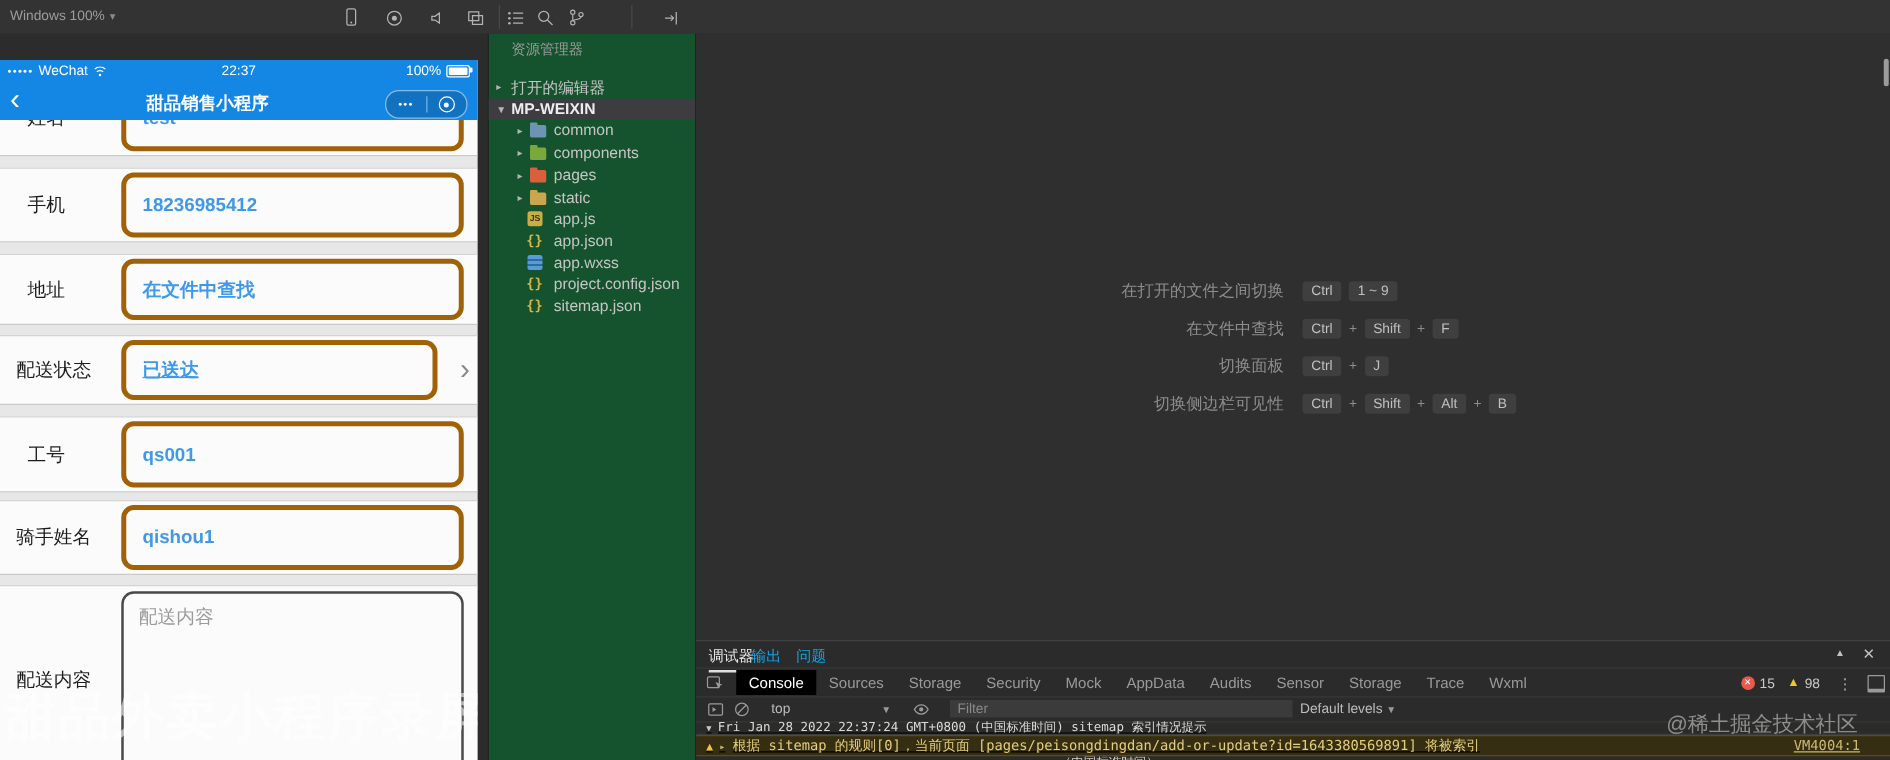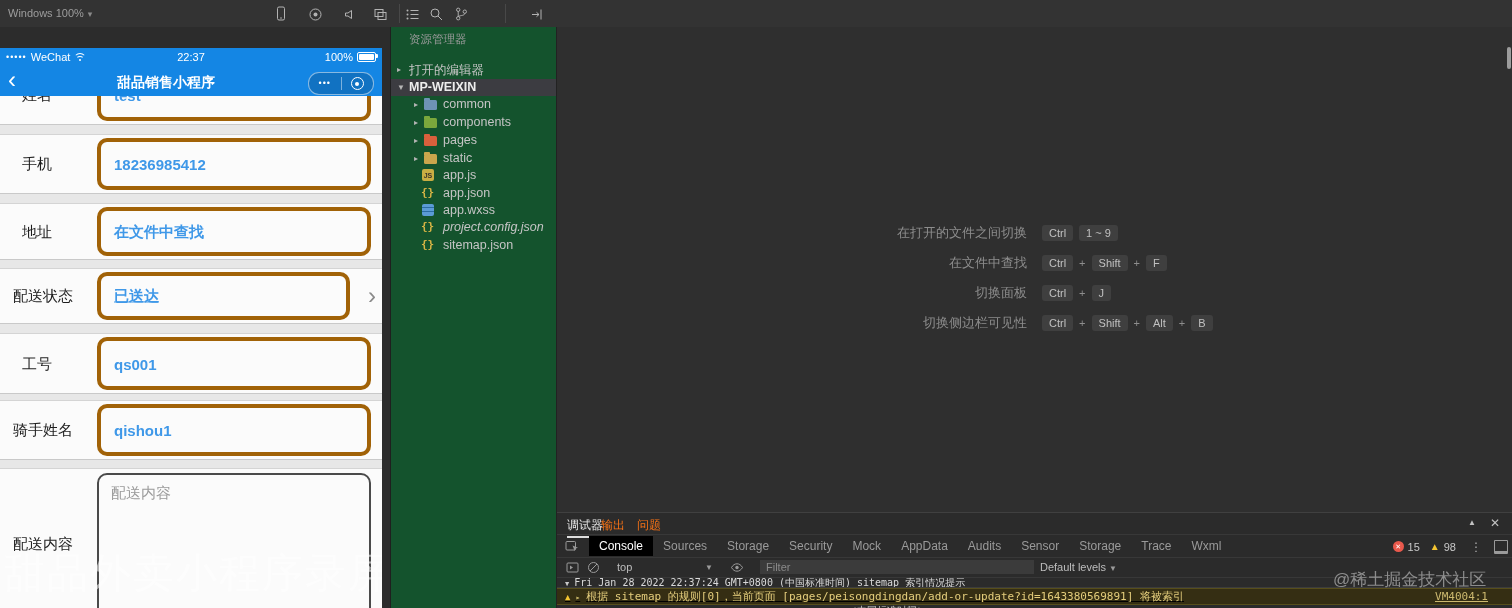--- a/index.html
+++ b/index.html
@@ -42,21 +42,21 @@
   .flabel{position:absolute;left:22px;top:50%;transform:translateY(-50%);font-size:15px;color:#1d1d1d;white-space:nowrap;}
   .flabel.wide{left:13px;}
   .fbox{position:absolute;left:97px;right:11px;top:3px;bottom:3px;border:4px solid #a16207;border-radius:10px;background:transparent;font-weight:bold;}
   .fbox.picker{right:32px;}
   .fvalue{position:absolute;left:13px;top:50%;transform:translateY(-50%);font-size:15px;color:#3f98e8;white-space:nowrap;}
   .fvalue.u{text-decoration:underline;}
   .fchev{position:absolute;right:6px;top:50%;transform:translateY(-50%);font-size:24px;color:#8a8a8a;}
   .tarea-label{position:absolute;left:13px;top:66px;font-size:15px;color:#1d1d1d;}
   .tbox{position:absolute;left:97px;right:11px;top:4px;height:230px;border:2px solid #4a4a4a;border-radius:10px;}
   .tph{position:absolute;left:12px;top:9px;font-size:15px;color:#9b9b9b;}
-  .wm-phone{position:absolute;left:4px;top:450px;z-index:5;font-size:41px;font-weight:normal;color:rgba(255,255,255,.55);letter-spacing:2px;white-space:nowrap;pointer-events:none;}
+  .wm-phone{position:absolute;left:4px;top:450px;z-index:5;font-size:41px;font-weight:bold;color:rgba(255,255,255,.55);letter-spacing:2px;white-space:nowrap;pointer-events:none;}
   
   .explorer{position:absolute;left:390px;top:27px;width:167px;height:581px;background:#14532d;border-left:1px solid #1f1f1f;border-right:1px solid #222;box-sizing:border-box;}
   .exp-title{position:absolute;left:18px;top:5px;font-size:11.5px;color:#9a9a9a;}
   .exp-item{position:absolute;left:0;right:0;height:17px;font-size:12.5px;color:#c5c5c5;cursor:default;}
   .exp-item.sel{background:#3c3c41;color:#ededed;font-weight:bold;}
   .exp-item .arr{position:absolute;font-size:8px;top:4px;color:#b5b5b5;}
   .exp-item .lbl{position:absolute;top:1px;white-space:nowrap;}
   .fold{position:absolute;width:13px;height:10px;border-radius:1.5px;top:4px;}
   .fold::before{content:"";position:absolute;top:-2px;left:0;width:6px;height:3px;border-radius:1px 1px 0 0;background:inherit;}
   .f-blue{background:#6e93b5;}.f-green{background:#7ba83c;}.f-orange{background:#d9603c;}.f-yellow{background:#caa64c;}
@@ -68,21 +68,21 @@
   .shortcuts{position:absolute;left:0;right:0;top:196px;display:flex;flex-direction:column;gap:11px;}
   .sc-row{display:flex;justify-content:center;align-items:center;height:19px;}
   .sc-label{width:340px;text-align:right;color:#8d8d8d;font-size:13px;margin-right:15px;white-space:nowrap;}
   .sc-keys{width:340px;display:flex;align-items:center;gap:6px;}
   .key{background:#3f3f3f;color:#c0c0c0;font-size:11px;border-radius:3px;padding:2px 7px;white-space:nowrap;}
   .plus{color:#8d8d8d;font-size:11px;}
   .edscroll{position:absolute;right:1px;top:20px;width:4px;height:22px;background:#9c9c9c;border-radius:2px;}
   
   .dbg{position:absolute;left:557px;top:512px;right:0;bottom:0;background:#2b2b2b;border-top:1px solid #404040;box-sizing:border-box;}
   .dbg-tabs{position:absolute;left:0;top:0;right:0;height:21px;border-bottom:1px solid #383838;}
-  .dtab{position:absolute;top:4px;font-size:12px;color:#f97316;}
+  .dtab{position:absolute;top:4px;font-size:12px;color:#0ea5e9;}
   .dtab.active{color:#e6e6e6;}
   .dtab.active::after{content:"";position:absolute;left:0;right:0;bottom:-4px;height:2px;background:#dedede;}
   .dbg-caret{position:absolute;right:36px;top:5px;font-size:8px;color:#c2c2c2;}
   .dbg-close{position:absolute;right:12px;top:3px;font-size:12px;color:#c2c2c2;}
   .devrow{position:absolute;left:0;top:22px;right:0;height:23px;border-bottom:1px solid #383838;display:flex;align-items:center;padding-left:8px;box-sizing:border-box;}
   .inspect{color:#9a9a9a;margin-right:10px;display:flex;}
   .vtab{font-size:12px;color:#9a9a9a;padding:3px 10px;white-space:nowrap;}
   .vtab.active{background:#000;color:#fff;}
   .badges{position:absolute;right:0;top:0;height:23px;display:flex;align-items:center;}
   .errdot{width:11px;height:11px;border-radius:50%;background:#e9594c;color:#fff;font-size:7px;line-height:11px;text-align:center;}
@@ -298,21 +298,21 @@
     <div class="exp-item" style="top:158px;">
       <span class="braces" style="left:30px;">{}</span>
       <span class="lbl" style="left:52px;">app.json</span>
     </div>
     <div class="exp-item" style="top:175px;">
       <span class="wxssq" style="left:31px;"></span>
       <span class="lbl" style="left:52px;">app.wxss</span>
     </div>
     <div class="exp-item" style="top:192px;">
       <span class="braces" style="left:30px;">{}</span>
-      <span class="lbl" style="left:52px;font-style:italic;">project.config.json</span>
+      <span class="lbl" style="left:52px;">project.config.json</span>
     </div>
     <div class="exp-item" style="top:210px;">
       <span class="braces" style="left:30px;">{}</span>
       <span class="lbl" style="left:52px;">sitemap.json</span>
     </div>
   </div>
 
   <div class="editorarea">
     <div class="shortcuts">
       <div class="sc-row">

